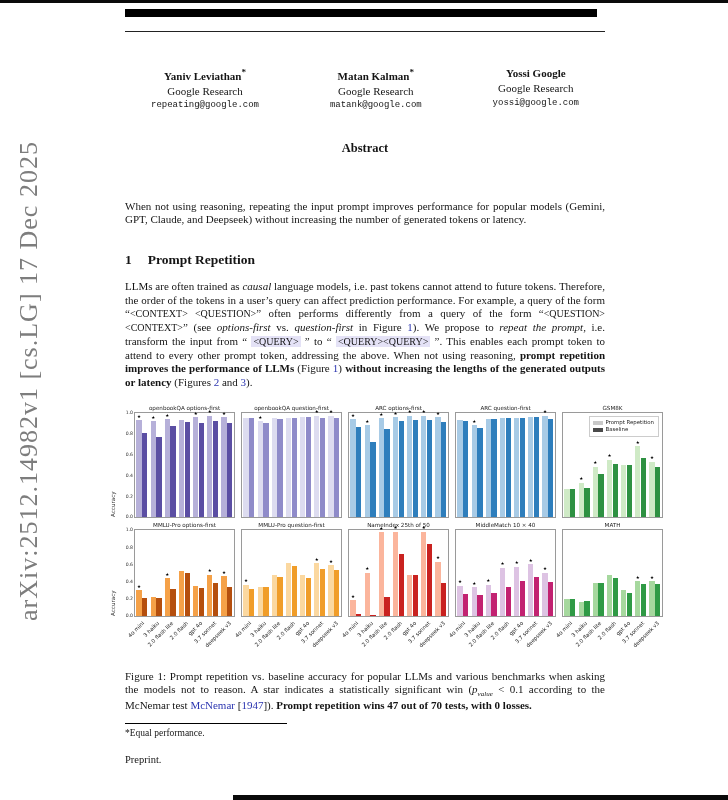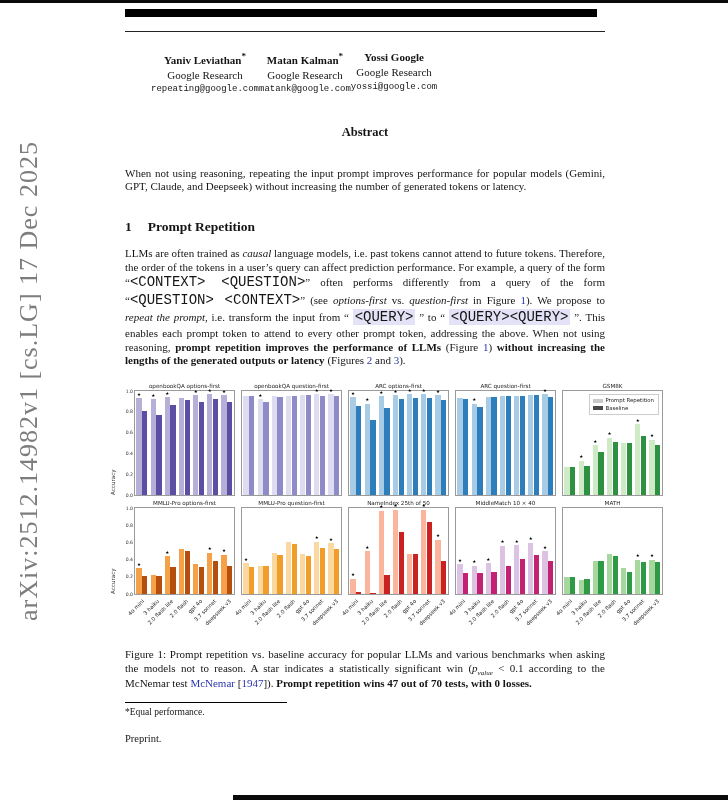--- a/index.html
+++ b/index.html
@@ -7,30 +7,30 @@
        font-family:"Liberation Serif",serif;color:#151515;}
   .top-strip{position:absolute;top:0;left:0;width:728px;height:3px;background:#0a0a0a;}
   .top-bar{position:absolute;top:9px;left:125px;width:472px;height:8px;background:#000;}
   .bottom-bar{position:absolute;top:795px;left:233px;width:495px;height:5px;background:#0a0a0a;}
   .arxiv-side{position:absolute;left:14px;top:112px;height:538px;writing-mode:vertical-rl;
        transform:rotate(180deg);font-size:26px;color:#7d7d7d;letter-spacing:1px;
        display:flex;align-items:center;justify-content:center;white-space:nowrap;}
   .content{position:absolute;left:125px;top:20px;width:480px;}
   .paper-title{font-size:22px;font-weight:bold;text-align:center;margin:15px 6px 0;line-height:1.15;}
   .title-rule{border:none;border-top:1.5px solid #222;margin:11px 0 0;}
-  .authors{display:flex;justify-content:flex-start;padding:0 26px;margin-top:18px;}
+  .authors{display:flex;justify-content:space-between;padding:0 26px;margin-top:34px;}
   .author{text-align:center;font-size:11px;line-height:1.4;}
   .author .name{font-weight:bold;}
   .author .email{font-family:"Liberation Mono",monospace;font-size:9px;letter-spacing:0;}
   .abs-head{text-align:center;font-size:12.5px;font-weight:bold;margin-top:29px;}
-  .abs-text{font-size:11px;margin-top:27px;text-align:justify;line-height:1.22;}
+  .abs-text{font-size:11px;margin-top:44px;text-align:justify;line-height:1.22;}
   .sec-head{font-size:13.5px;font-weight:bold;margin-top:25px;}
   .sec-head .num{margin-right:16px;}
   .body-par{font-size:11px;margin-top:12px;text-align:justify;line-height:1.25;}
-  code{font-family:Liberation Mono, monospace;font-size:14px;}
+  code{font-family:Liberation Serif, serif;font-size:10px;}
   code.hl{background:#e4e2f6;padding:0 2px;}
   a.ref{color:#2b35b0;text-decoration:none;cursor:pointer;}
   sub.em{font-style:italic;font-size:7px;}
   
   .figure{margin-top:14px;margin-left:9px;position:relative;}
   .chart-row{display:flex;gap:6px;margin-bottom:3px;}
   .chart{width:101px;position:relative;flex:0 0 auto;}
   .chart-title{font-family:"DejaVu Sans",sans-serif;font-size:5.6px;text-align:center;color:#222;
        height:8px;line-height:8px;white-space:nowrap;overflow:visible;}
   .plot{position:relative;border:1px solid #9a9a9a;background:#fff;}

